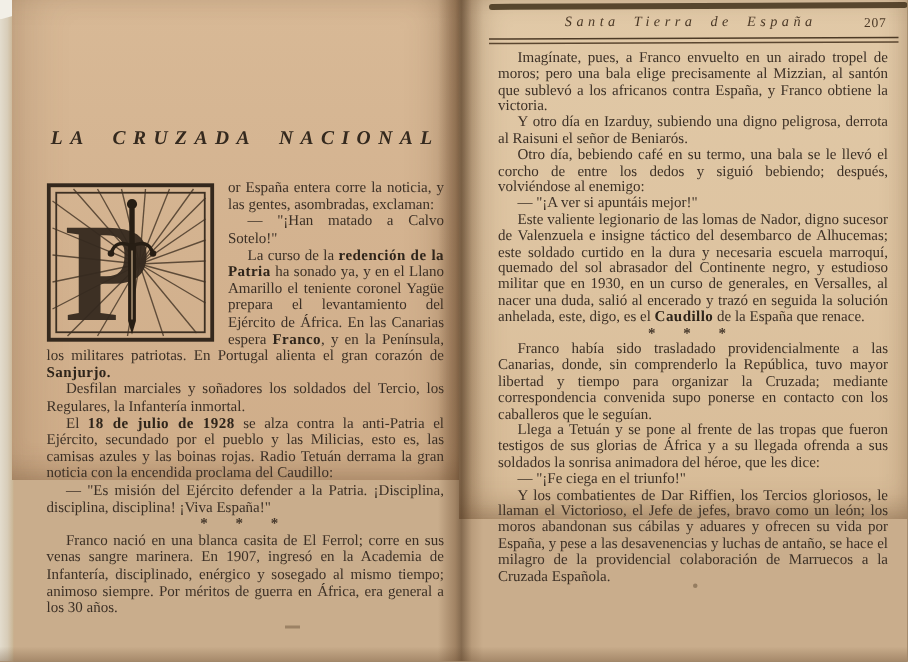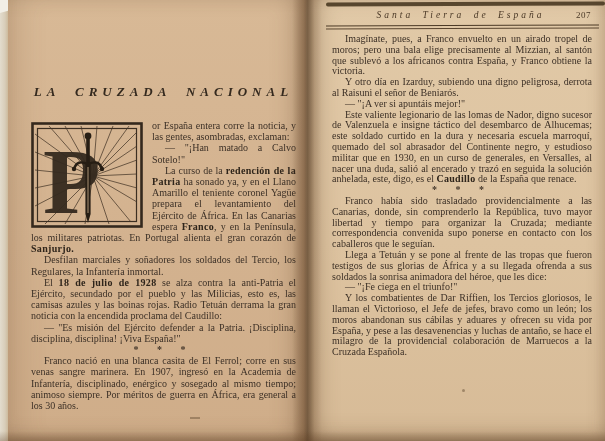--- a/index.html
+++ b/index.html
@@ -8,26 +8,26 @@
     background:#c9ad8c;
     font-family:"Liberation Serif","DejaVu Serif",serif;
     color:#3c3026;
   }
   
   .scan-edge-left{position:absolute;left:0;top:0;width:9px;height:441px;
     background:linear-gradient(90deg,#e3dccd 0%,#d8cdb9 55%,#c9b493 100%);}
   .corner-wedge{position:absolute;left:0;top:0;width:46px;height:13px;background:#f2efe7;
     clip-path:polygon(0 0,100% 0,0 100%);}
   
-  .page-left{position:absolute;left:8px;top:0;width:298px;height:441px;
+  .page-left{position:absolute;left:8px;top:0;width:298px;height:320px;
     background:linear-gradient(180deg,#d8b996 0%,#d3b28f 55%,#cfad89 100%);
     box-shadow:inset -20px 0 24px -10px rgba(92,62,36,.38),
                inset 26px 0 30px -18px rgba(110,78,48,.22),
                inset 0 -16px 20px -12px rgba(100,70,42,.30);}
-  .page-right{position:absolute;left:306px;top:0;width:299px;height:441px;
+  .page-right{position:absolute;left:306px;top:0;width:299px;height:346px;
     background:linear-gradient(180deg,#e1c9a7 0%,#ddc3a0 55%,#d7bb97 100%);
     box-shadow:inset 18px 0 22px -8px rgba(92,62,36,.42),
                inset -10px 0 16px -8px rgba(118,88,58,.30),
                inset 0 -16px 20px -10px rgba(100,70,42,.35);}
   .gutter{position:absolute;left:292px;top:0;width:30px;height:441px;pointer-events:none;
     background:linear-gradient(90deg,rgba(100,68,40,0) 0%,rgba(96,64,36,.38) 38%,rgba(70,46,24,.52) 52%,rgba(110,78,48,.18) 75%,rgba(110,78,48,0) 100%);}
   .bottom-shade{position:absolute;left:0;bottom:0;width:605px;height:10px;pointer-events:none;
     background:linear-gradient(180deg,rgba(90,60,34,0),rgba(90,60,34,.32));}
 
   
@@ -132,20 +132,21 @@
     <div class="top-edge"></div>
     <div class="running-head">
       <span>Santa Tierra de España</span>
       <span class="folio">207</span>
     </div>
     <div class="head-rule"></div>
     <div class="rp-inner">
       <div class="body">
         <p><span>Imagínate, pues, a Franco envuelto en un airado tropel de moros; pero una bala elige precisamente al Mizzian, al santón que sublevó a los africanos contra España, y Franco obtiene la victoria.</span></p>
         <p><span>Y otro día en Izarduy, subiendo una digno peligrosa, derrota al Raisuni el señor de Beniarós.</span></p>
+        <p><span>Otro día, bebiendo café en su termo, una bala se le llevó el corcho de entre los dedos y siguió bebiendo; después, volviéndose al enemigo:</span></p>
         <p><span>— "¡A ver si apuntáis mejor!"</span></p>
         <p><span>Este valiente legionario de las lomas de Nador, digno sucesor de Valenzuela e insigne táctico del desembarco de Alhucemas; este soldado curtido en la dura y necesaria escuela marroquí, quemado del sol abrasador del Continente negro, y estudioso militar que en 1930, en un curso de generales, en Versalles, al nacer una duda, salió al encerado y trazó en seguida la solución anhelada, este, digo, es el </span><b>Caudillo</b><span> de la España que renace.</span></p>
         <p class="divider">* * *</p>
         <p><span>Franco había sido trasladado providencialmente a las Canarias, donde, sin comprenderlo la República, tuvo mayor libertad y tiempo para organizar la Cruzada; mediante correspondencia convenida supo ponerse en contacto con los caballeros que le seguían.</span></p>
         <p><span>Llega a Tetuán y se pone al frente de las tropas que fueron testigos de sus glorias de África y a su llegada ofrenda a sus soldados la sonrisa animadora del héroe, que les dice:</span></p>
         <p><span>— "¡Fe ciega en el triunfo!"</span></p>
         <p><span>Y los combatientes de Dar Riffien, los Tercios gloriosos, le llaman el Victorioso, el Jefe de jefes, bravo como un león; los moros abandonan sus cábilas y aduares y ofrecen su vida por España, y pese a las desavenencias y luchas de antaño, se hace el milagro de la providencial colaboración de Marruecos a la Cruzada Española.</span></p>
       </div>
     </div>
     <div class="speck dot" style="left:156px;top:389px;"></div>

